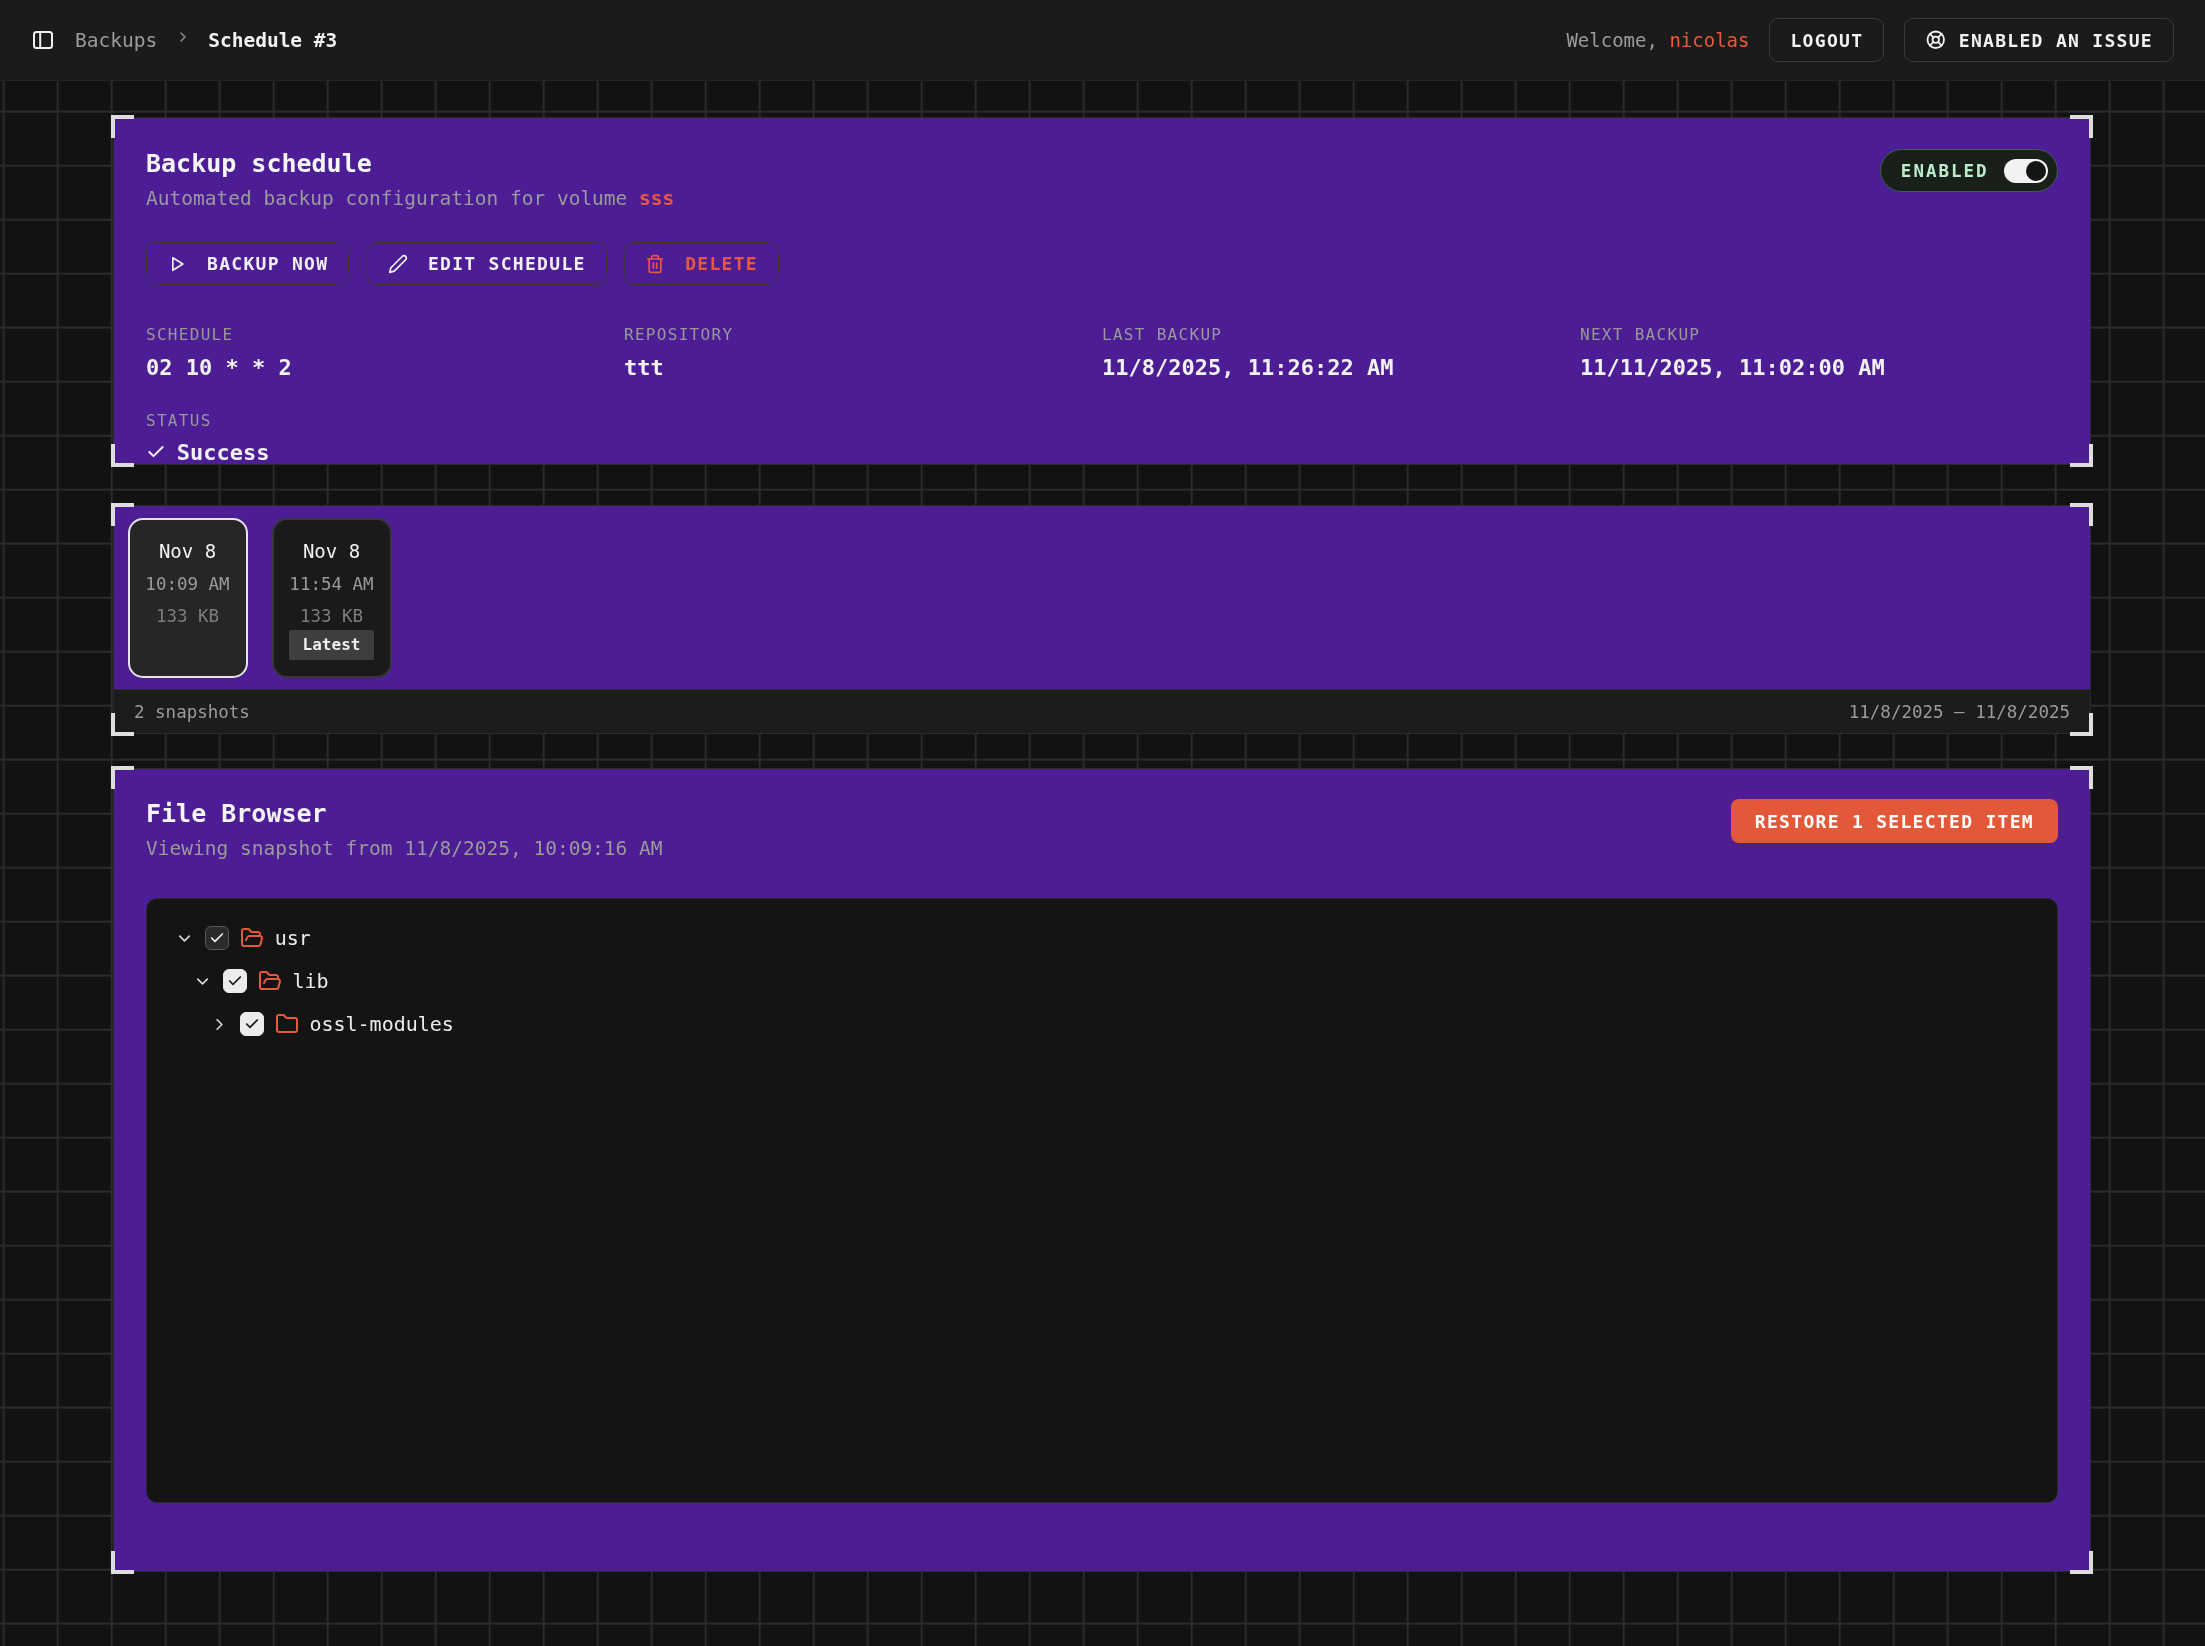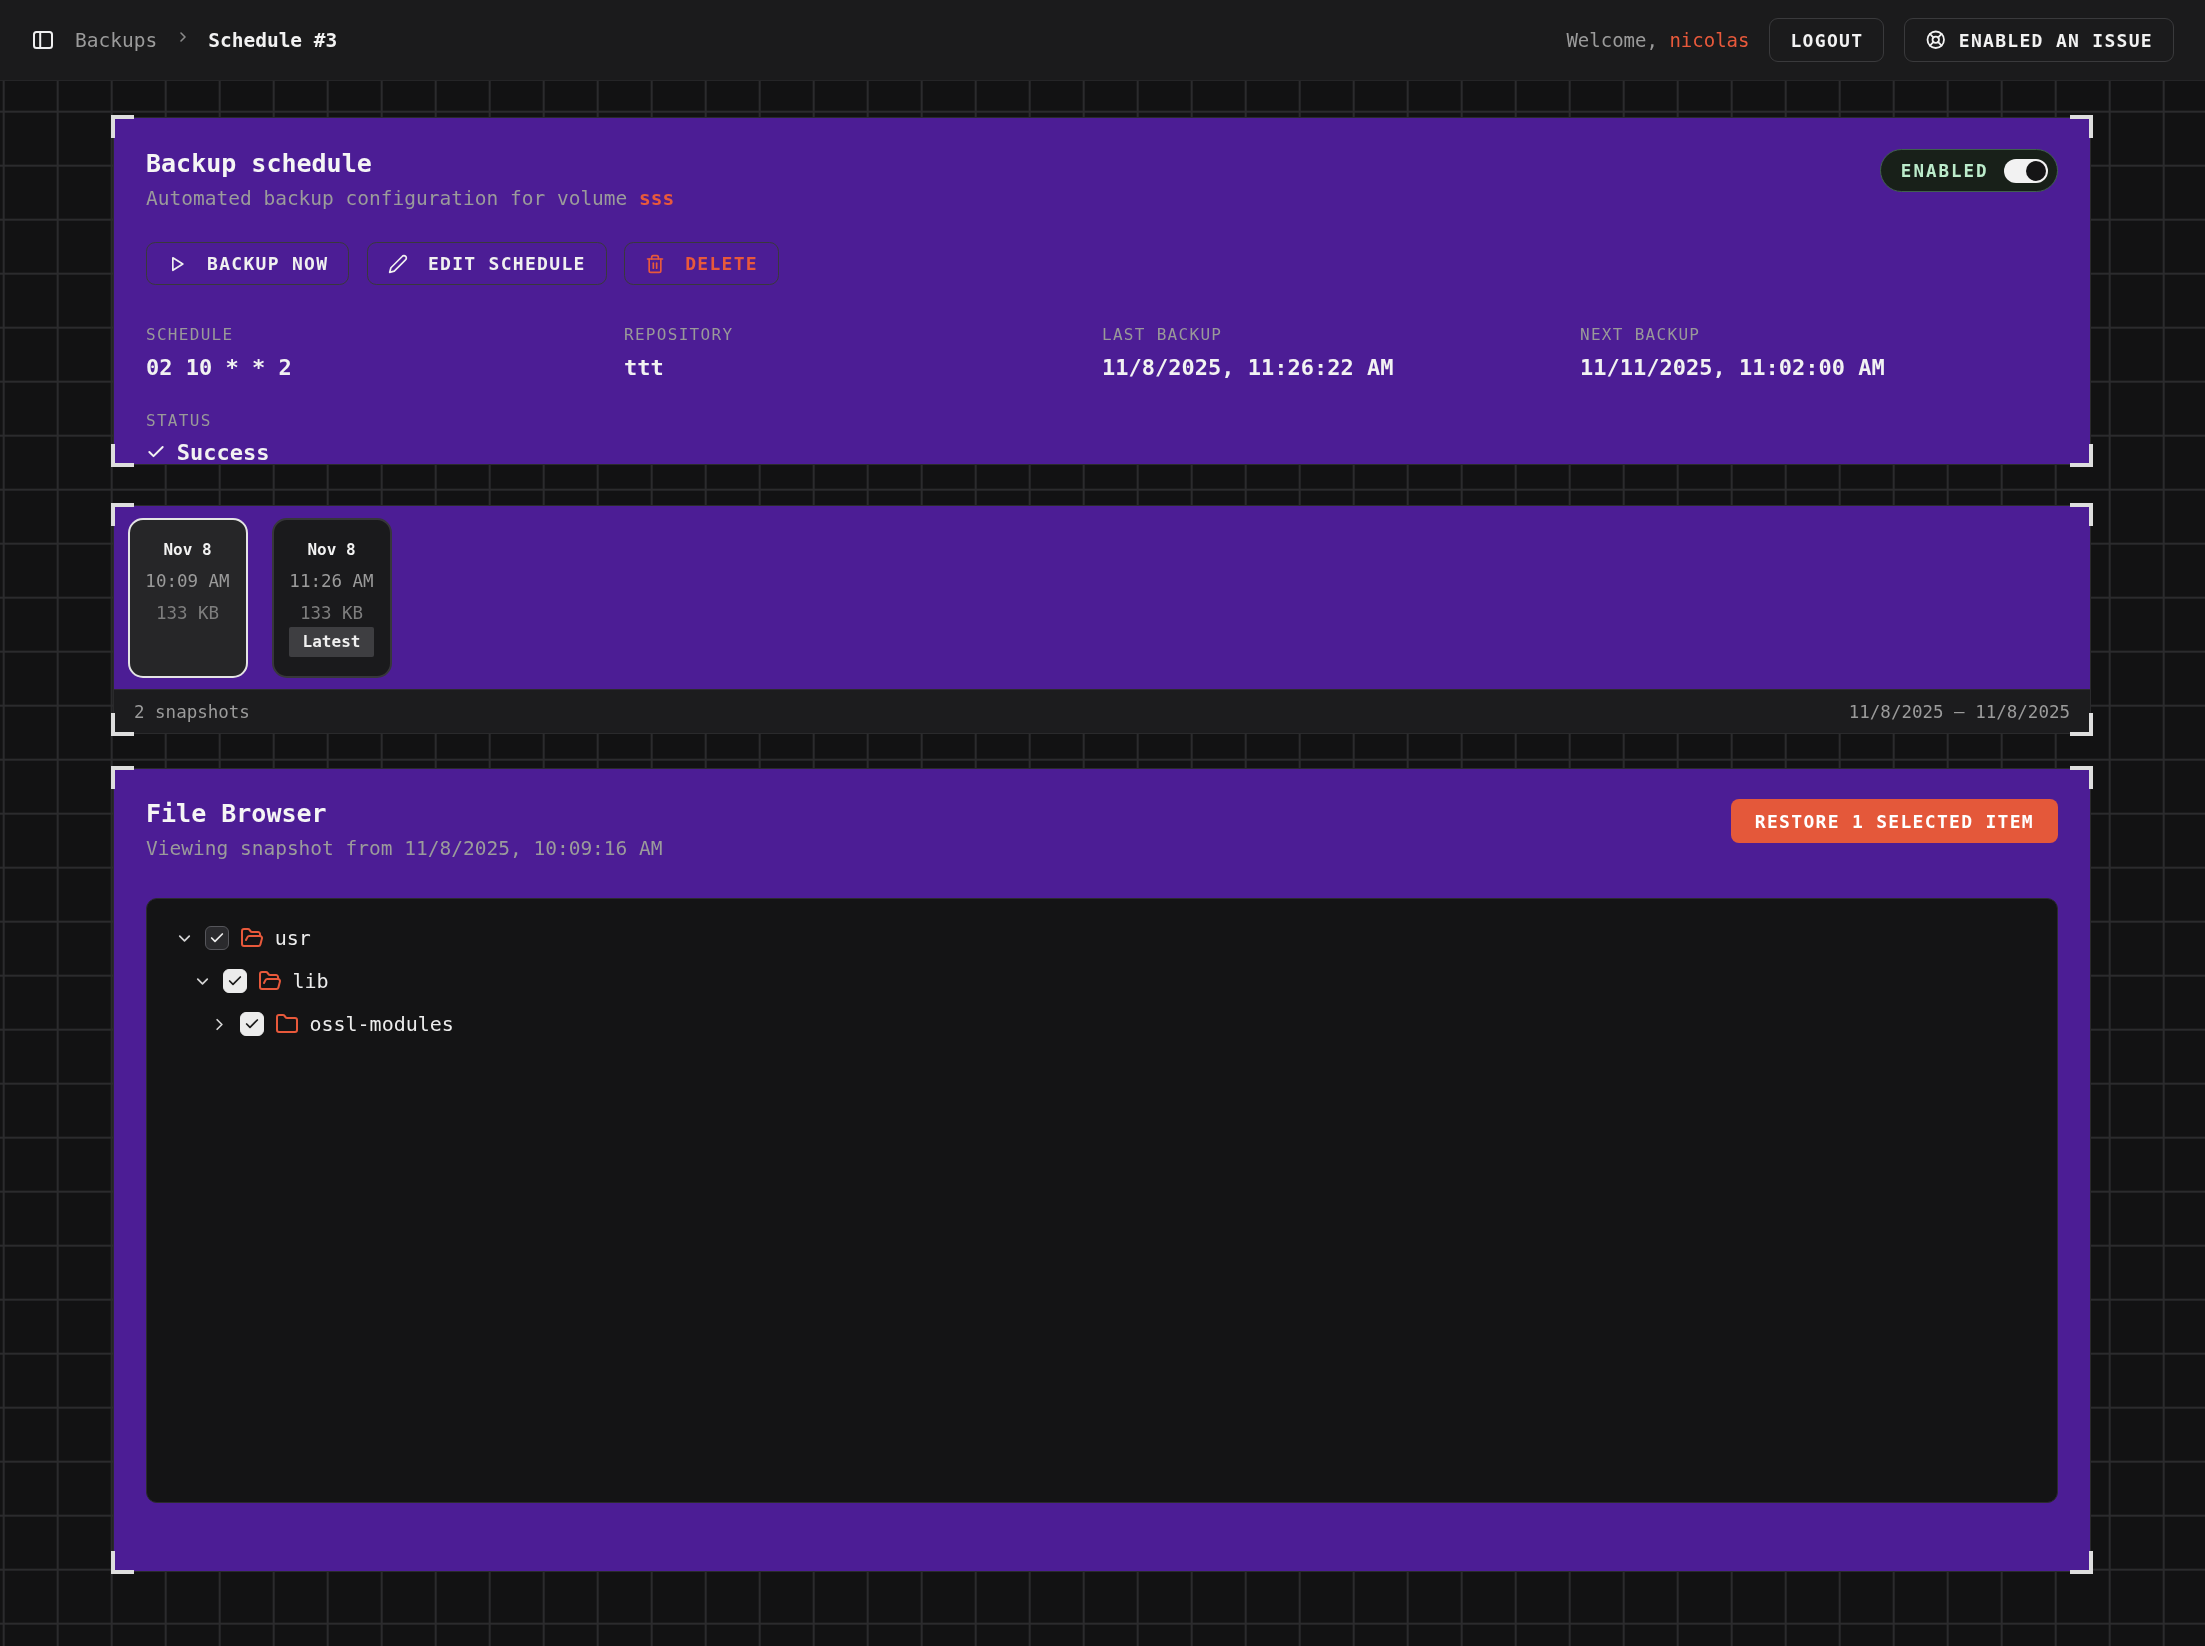--- a/index.html
+++ b/index.html
@@ -85,21 +85,21 @@
   
   #snapshots-card { top:505px; height:229px; }
   .snap-row { display:flex; gap:24px; padding:12px 13.5px; }
   .snap-card {
     width:120px; height:160px; border-radius:15px;
     display:flex; flex-direction:column; align-items:center; padding-top:20px;
     cursor:pointer;
   }
   .snap-card.selected { background:#262628; border:2.7px solid #e4e4e4; }
   .snap-card.normal   { background:#1a1a1c; border:2px solid #37373a; }
-  .snap-date { font-size:16px; font-weight:700; color:#f2f2f2; }
+  .snap-date { font-size:19px; font-weight:400; color:#f2f2f2; }
   .snap-time { margin-top:12px; font-size:17.5px; color:#9b9b9b; }
   .snap-size { margin-top:12px; font-size:17.5px; color:#7e7e7e; }
   .snap-badge { margin-top:4px; background:#3e3e41; color:#f0f0f0; font-size:16px; font-weight:700; padding:5.4px 13.5px; border-radius:2px; }
   .snap-footer {
     position:absolute; left:0; right:0; bottom:0; height:44px;
     background:#1c1c1e; border-top:1.3px solid #2c2c2e;
     display:flex; align-items:center; justify-content:space-between;
     padding:0 20px; font-size:17.5px; color:#9b9b9b;
   }
 
@@ -267,21 +267,21 @@
   <span class="corner br"></span>
 
   <div class="snap-row">
     <div class="snap-card selected">
       <div class="snap-date">Nov 8</div>
       <div class="snap-time">10:09 AM</div>
       <div class="snap-size">133 KB</div>
     </div>
     <div class="snap-card normal">
       <div class="snap-date">Nov 8</div>
-      <div class="snap-time">11:26 AM</div>
+      <div class="snap-time">11:54 AM</div>
       <div class="snap-size">133 KB</div>
       <div class="snap-badge">Latest</div>
     </div>
   </div>
 
   <div class="snap-footer">
     <span>2 snapshots</span>
     <span>11/8/2025 – 11/8/2025</span>
   </div>
 </section>

